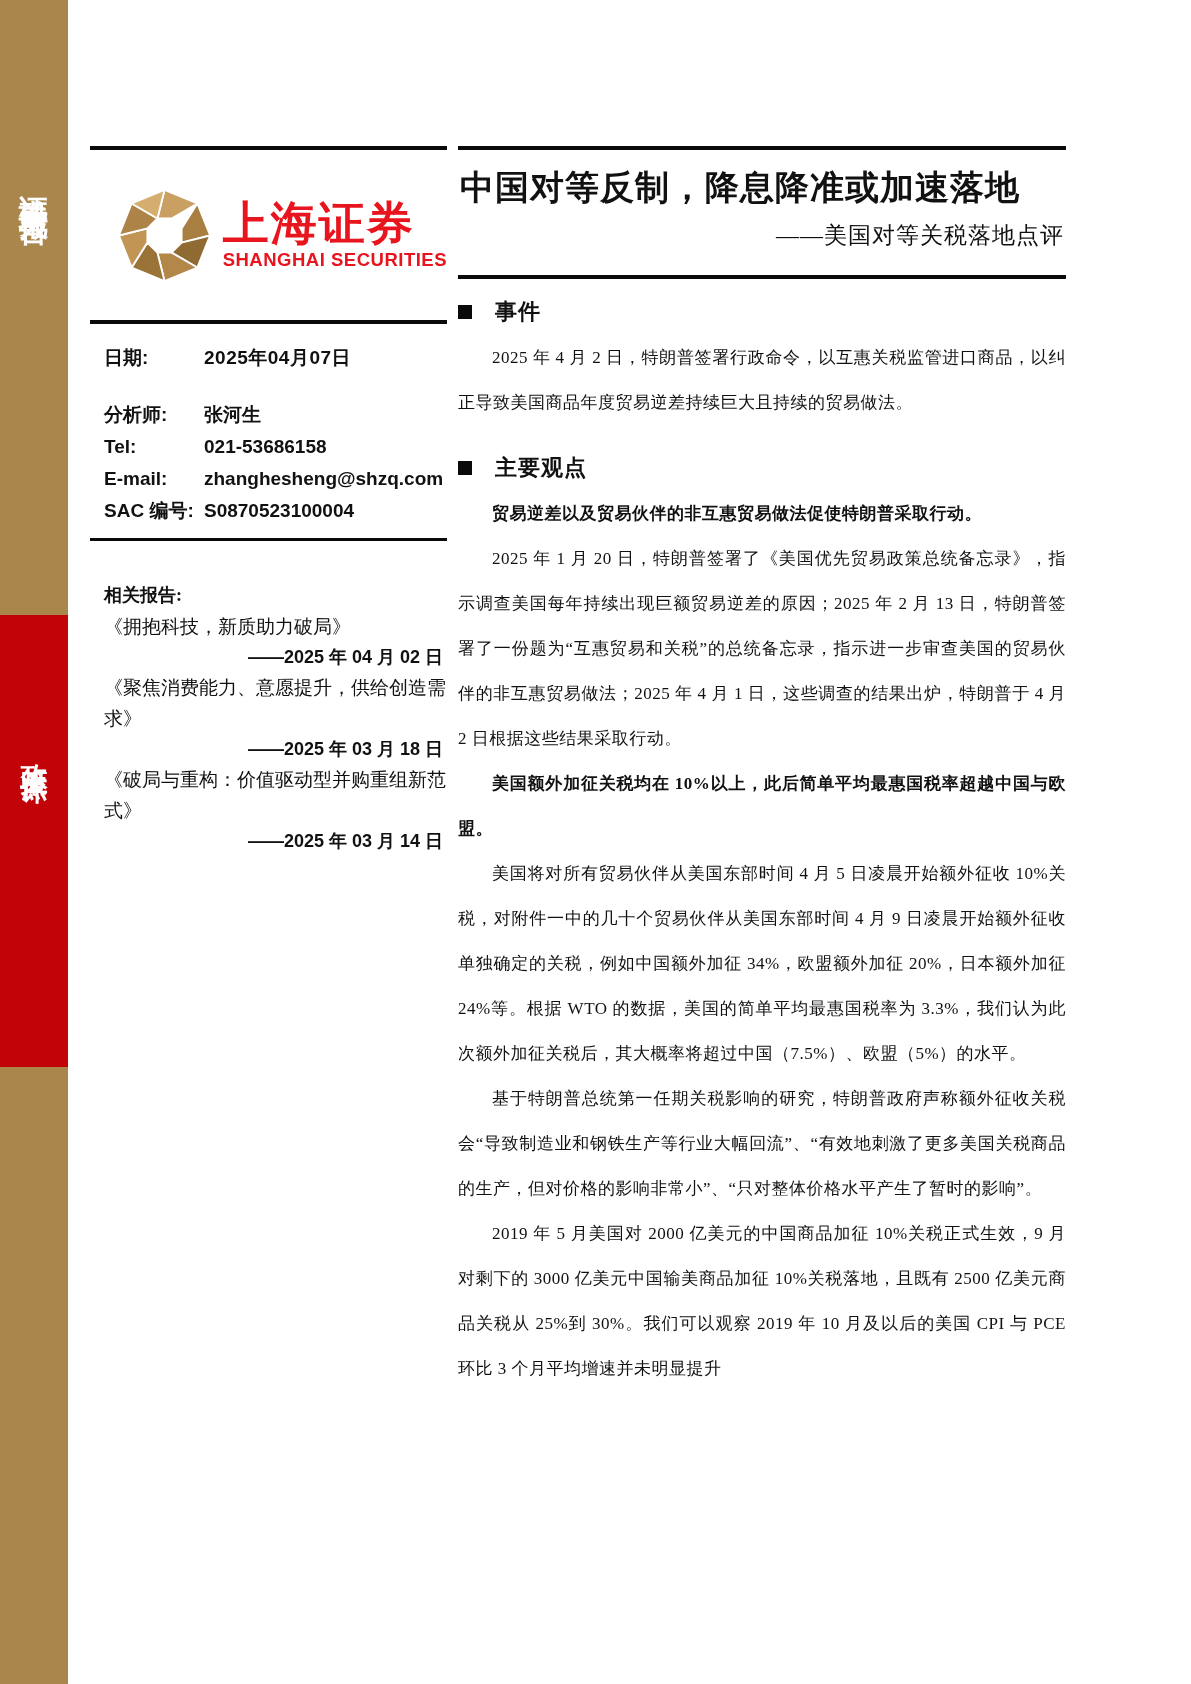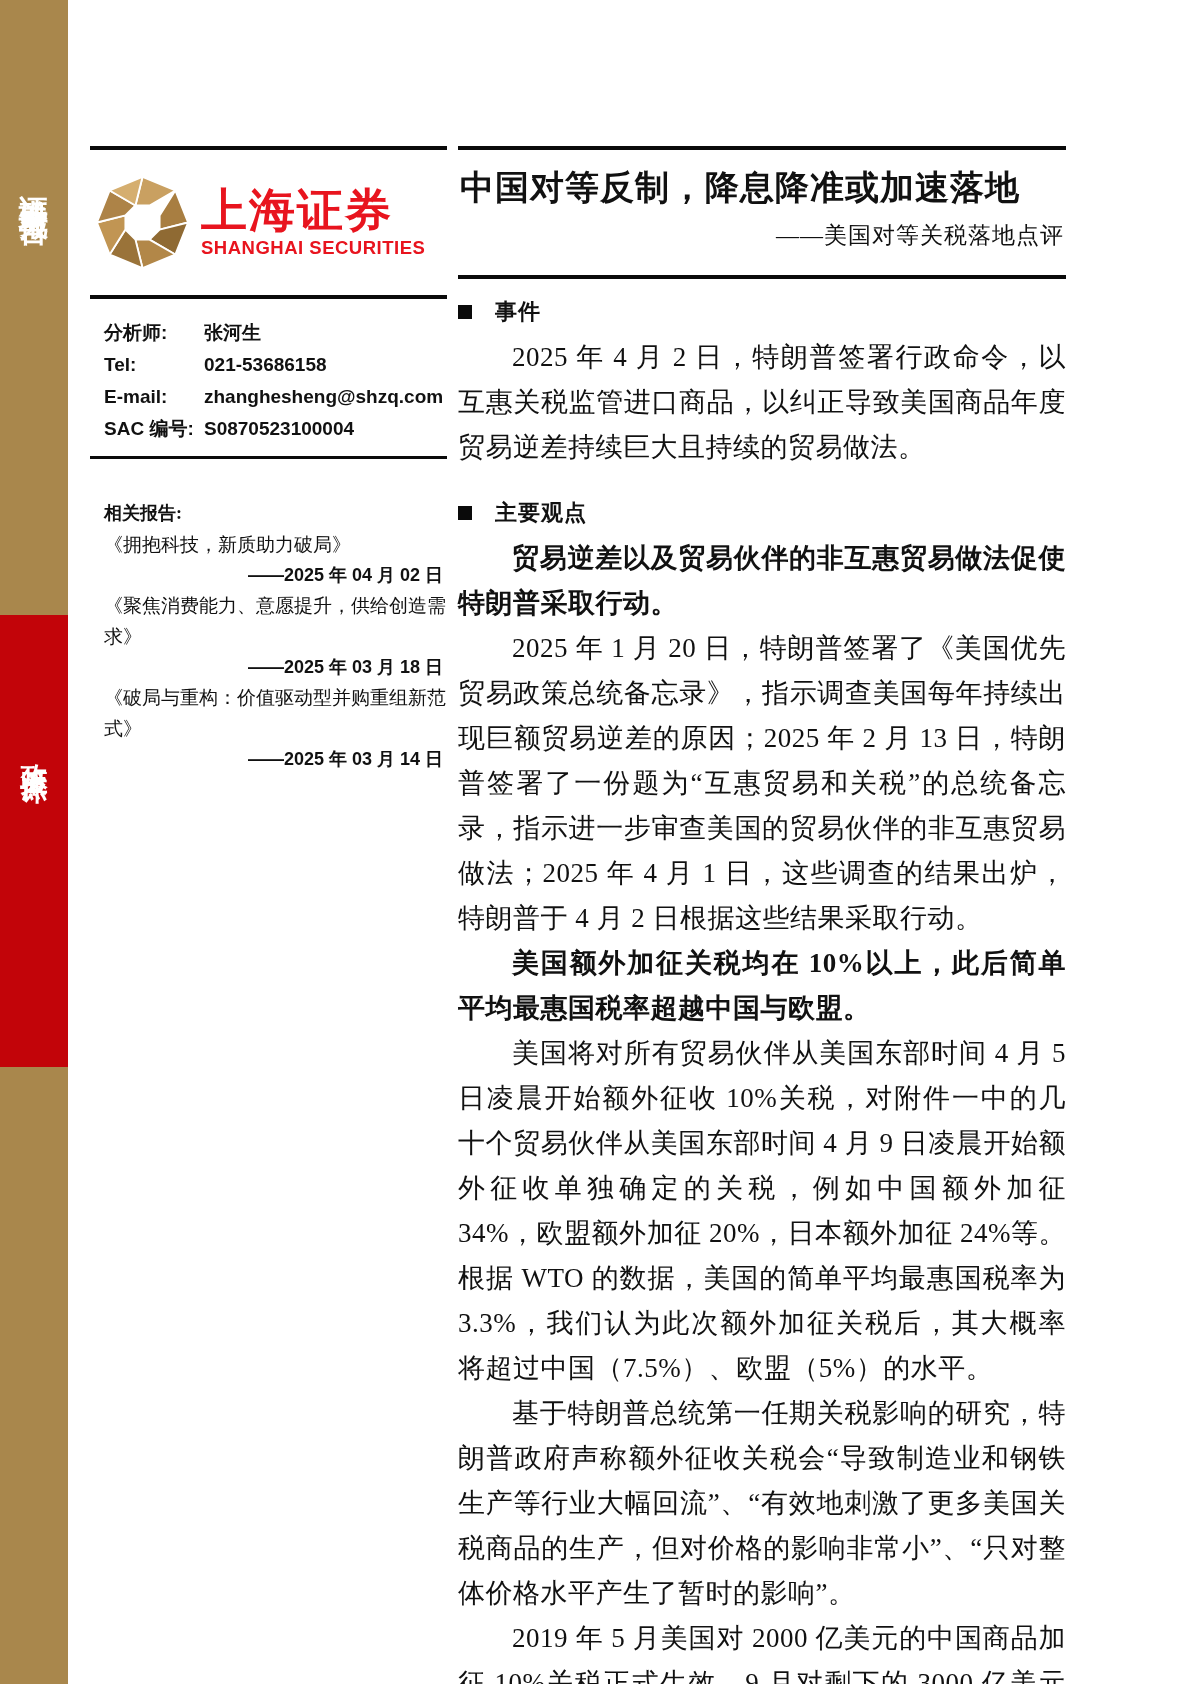--- a/index.html
+++ b/index.html
@@ -19,21 +19,21 @@
   }
   .vtext.top-label { position:absolute; left:50%; transform:translateX(-50%); top:172px; font-size:29px; }
   .vtext.band-label { margin-top:128px; font-size:27px; }
   
   .content { position:absolute; left:90px; top:146px; width:976px; display:flex; }
   .col-left { width:357px; flex:none; }
   .col-right { width:608px; flex:none; margin-left:11px; }
   .rule { height:0; border-top:4px solid #0a0a0a; }
   .rule.mid { border-top-width:3px; }
   
-  .logo-row { height:145px; display:flex; align-items:center; padding-left:6px; }
+  .logo-row { height:170px; display:flex; align-items:center; padding-left:6px;justify-content:flex-end; }
   .gem { width:93px; height:93px; flex:none; }
   .brand { margin-left:12px; }
   .brand-cn { color:#E8141E; font-size:46px; font-weight:bold; font-family:"Liberation Sans","DejaVu Sans",sans-serif; letter-spacing:2px; line-height:1.05; }
   .brand-en { color:#E8141E; font-size:18.5px; font-weight:bold; font-family:"Liberation Sans","DejaVu Sans",sans-serif; letter-spacing:0.5px; margin-top:2px; }
   
   .meta { padding:20px 0 14px 14px; }
   .meta-row { display:flex; font-size:19px; line-height:27px; }
   .meta-row .lab { width:100px; flex:none; font-weight:bold; font-family:"Liberation Sans","DejaVu Sans",sans-serif; }
   .meta-row .val { font-weight:bold; font-family:"Liberation Sans","DejaVu Sans",sans-serif; }
   .meta-row.date-row { margin-bottom:30px; }
@@ -48,21 +48,21 @@
   
   .title-block { padding:18px 2px 24px 2px; }
   .doc-title { text-align:left; font-size:34px; font-weight:bold; letter-spacing:1px; line-height:40px; }
   .doc-subtitle { text-align:right; font-size:23px; margin-top:12px; letter-spacing:1px; }
   
   .sections { padding-top:4px; }
   .sec-head { display:flex; align-items:center; margin-top:14px; }
   .sec-head .sq { width:14px; height:14px; background:#0a0a0a; flex:none; margin-left:0px; }
   .sec-head .sec-title { font-size:22px; font-weight:bold; margin-left:23px; letter-spacing:1px; }
   .sec-body { margin-top:8px; }
-  .para, .lead { font-size:27px; line-height:45px; text-align:justify; text-indent:2em; letter-spacing:0.5px; }
+  .para, .lead { font-size:17px; line-height:45px; text-align:justify; text-indent:2em; letter-spacing:0.5px; }
   .lead { font-weight:bold; }
   .gap-before { margin-top:28px; }
 </style>
 </head>
 <body>
 
 <div class="sideband">
   <div class="vtext top-label">证券研究报告</div>
   <div class="red-seg">
     <div class="vtext band-label">政策点评</div>
@@ -90,20 +90,24 @@
       </svg>
       <div class="brand">
         <div class="brand-cn">上海证券</div>
         <div class="brand-en">SHANGHAI SECURITIES</div>
       </div>
     </div>
 
     <div class="rule"></div>
 
     <div class="meta">
+      <div class="meta-row date-row">
+        <span class="lab">日期:</span>
+        <span class="val">2025年04月07日</span>
+      </div>
       <div class="meta-row">
         <span class="lab">分析师:</span>
         <span class="val">张河生</span>
       </div>
       <div class="meta-row">
         <span class="lab">Tel:</span>
         <span class="val">021-53686158</span>
       </div>
       <div class="meta-row">
         <span class="lab">E-mail:</span>

